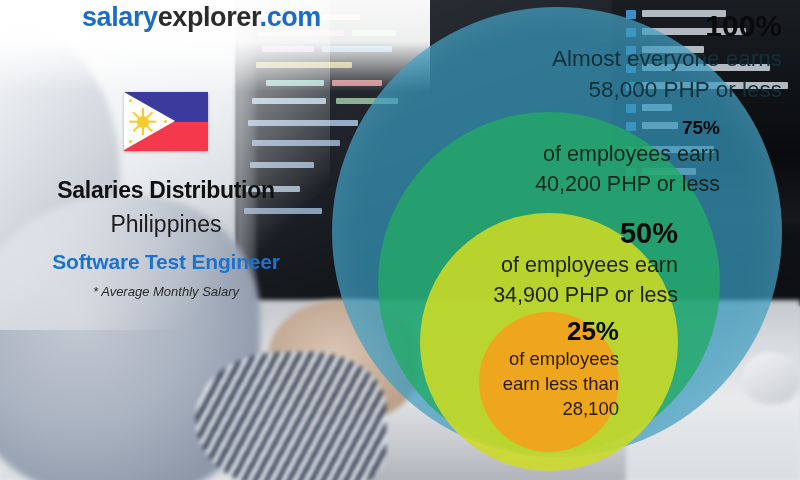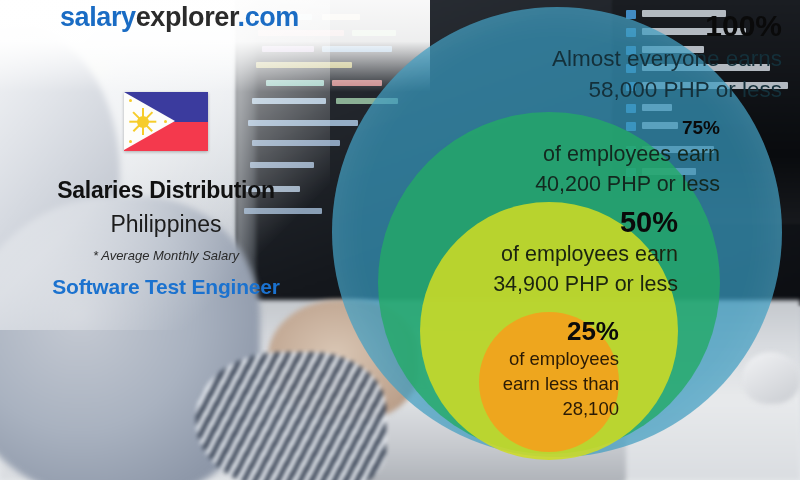--- a/index.html
+++ b/index.html
@@ -100,21 +100,21 @@
     position:absolute; left:0; top:0; width:330px; height:330px;
     background:linear-gradient(135deg,rgba(255,255,255,.90) 0%,rgba(255,255,255,.55) 45%,rgba(255,255,255,0) 78%);
   }
 
   
   #logo{
     position:absolute; left:60px; top:2px;
     font-size:27px; font-weight:bold; letter-spacing:-.4px; white-space:nowrap;
     z-index:30;
   }
-  #logo .s1{ color:#1a6cc4; }
+  #logo .s1{ color:#1a6cc4;margin-left:22px; }
   #logo .s2{ color:#2b2b2b;margin-top:8px; }
   #logo .s3{ color:#1a6cc4; }
 
   
   #left{
     position:absolute; left:0; top:86px; width:332px; z-index:25;
     text-align:center;
   }
   #flag{
     width:84px; height:59px; margin:6px auto 0;
@@ -164,21 +164,21 @@
   #c100{
     left:332px; top:7px; width:450px; height:450px;
     background:rgba(56,152,190,.72);
     box-shadow:inset 0 0 40px rgba(255,255,255,.10);
   }
   #c75{
     left:378px; top:112px; width:342px; height:342px;
     background:rgba(35,170,103,.80);
   }
   #c50{
-    left:420px; top:202px; width:258px; height:258px;
+    left:420px; top:213px; width:258px; height:258px;
     background:rgba(205,219,37,.88);
   }
   #c25{
     left:479px; top:312px; width:140px; height:140px;
     background:rgba(242,162,29,.93);
   }
 
   .lbl{ position:absolute; width:100%; left:0; }
   .pct{ font-weight:bold; color:#0a0a0a; line-height:1; }
   .ln { color:#12231f; line-height:1.14; }
@@ -277,22 +277,22 @@
     <div class="ray" style="transform:rotate(90deg);"></div>
     <div class="ray" style="transform:rotate(135deg);"></div>
     <div class="sun"></div>
     <div class="star" style="left:5px;top:7px;"></div>
     <div class="star" style="left:5px;top:48px;"></div>
     <div class="star" style="left:40px;top:28px;"></div>
   </div>
 
   <div id="title">Salaries Distribution</div>
   <div id="country">Philippines</div>
+  <div id="job">Software Test Engineer</div>
   <div id="note">* Average Monthly Salary</div>
-  <div id="job">Software Test Engineer</div>
 </div>
 
 <div id="venn">
 
   <div class="circ" id="c100">
     <div class="lbl">
       <div class="pct">100%</div>
       <div class="ln">Almost everyone earns</div>
       <div class="ln">58,000 PHP or less</div>
     </div>

